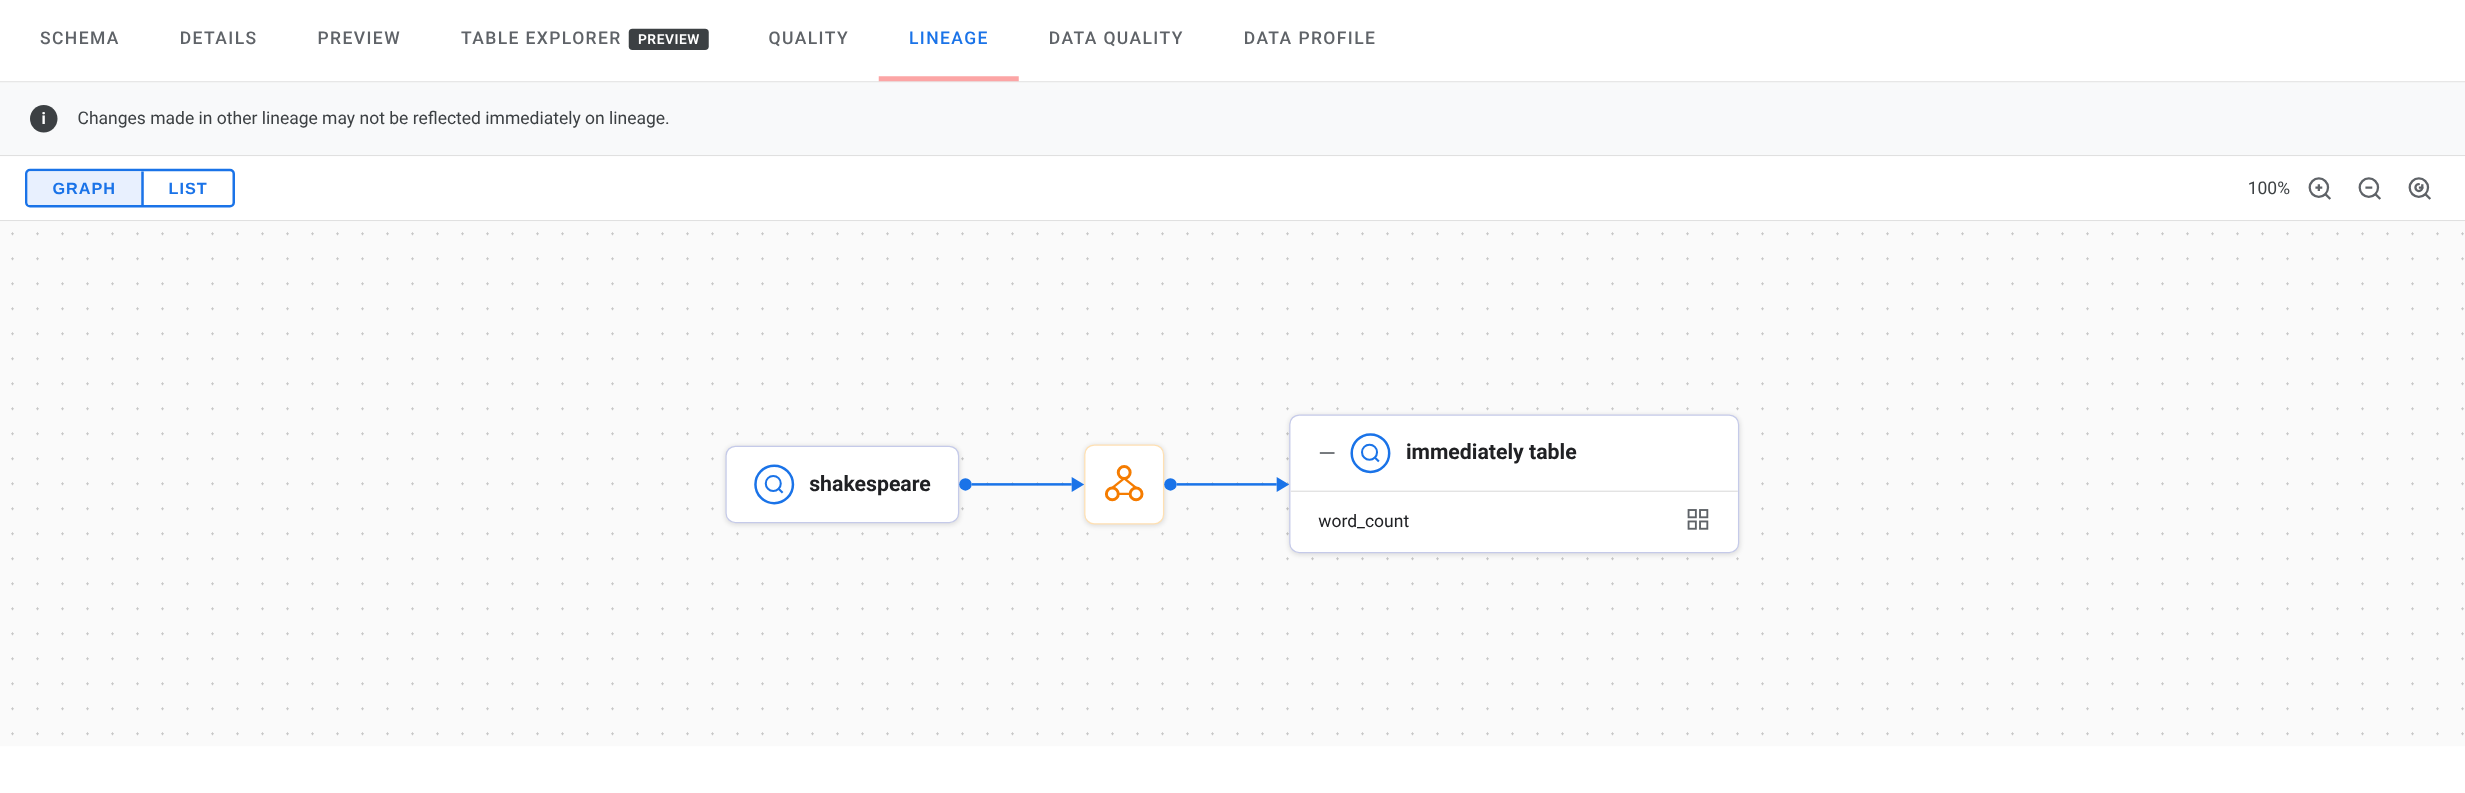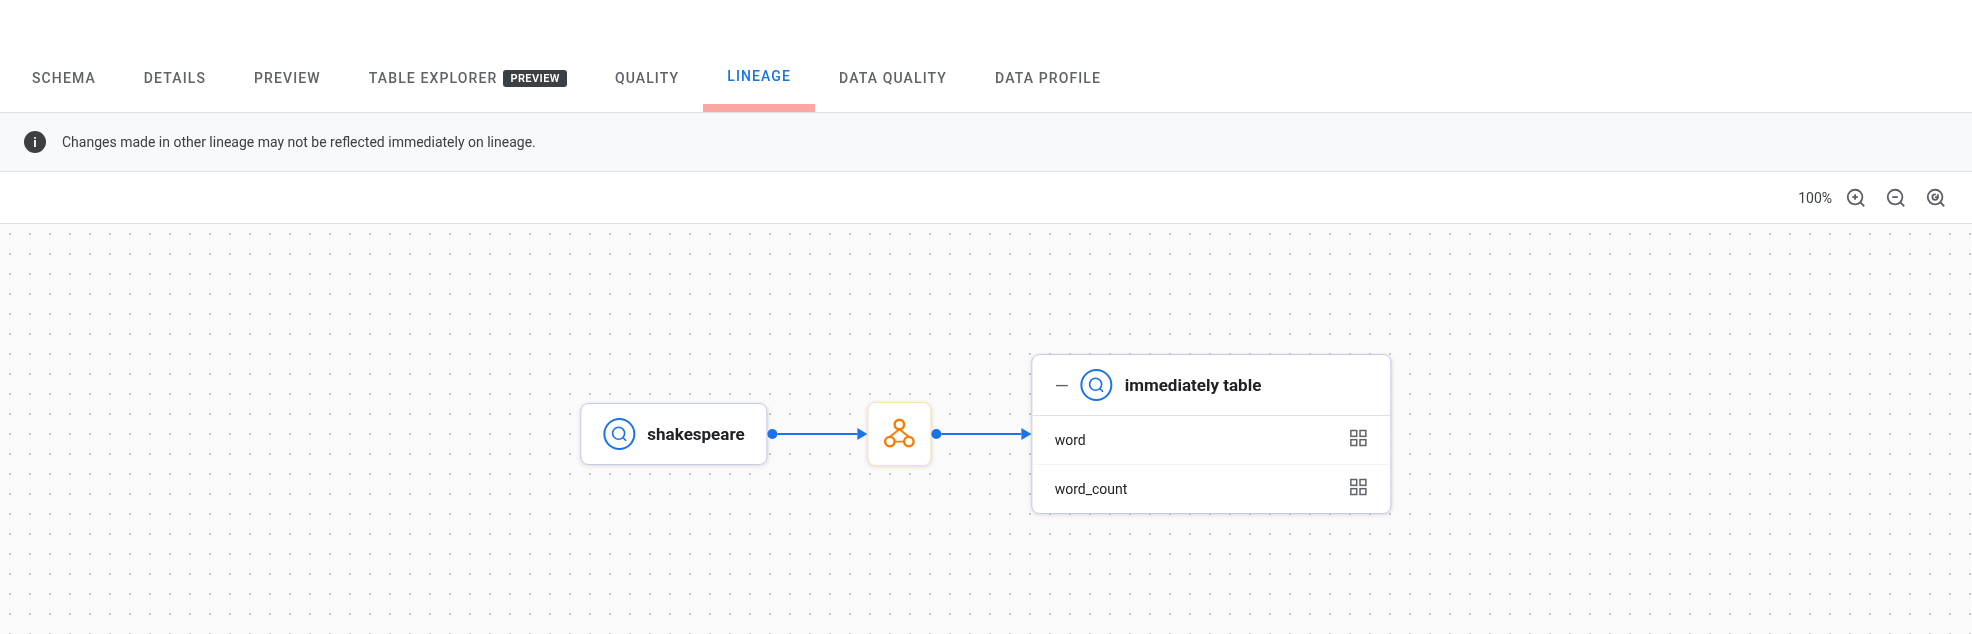--- a/index.html
+++ b/index.html
@@ -12,40 +12,39 @@
     }
 
     
     .tab-bar {
       display: flex;
       align-items: center;
       border-bottom: 1px solid #e0e0e0;
       background: #fff;
       padding: 0 8px;
       height: 66px;
-      margin-top: 47px;
     }
     .tab {
       display: flex;
       align-items: center;
       height: 100%;
       padding: 0 24px;
       font-size: 14px;
       font-weight: 500;
       letter-spacing: 0.08em;
       color: #5f6368;
       cursor: pointer;
       border-bottom: 3px solid transparent;
       position: relative;
       white-space: nowrap;
       user-select: none;
     }
     .tab.active {
       color: #1a73e8;
-      border-bottom: 8px solid #fca5a5;
+      border-bottom: 4px solid #fca5a5;
     }
     .tab .preview-badge {
       margin-left: 6px;
       background: #3c4043;
       color: #fff;
       font-size: 11px;
       font-weight: 600;
       padding: 2px 7px;
       border-radius: 3px;
       letter-spacing: 0.04em;
@@ -318,20 +317,24 @@
     <span>DATA PROFILE</span>
   </div>
 </div>
 
 <div class="info-banner">
   <div class="info-icon">i</div>
   <span class="info-text">Changes made in other lineage may not be reflected immediately on lineage.</span>
 </div>
 
 <div class="toolbar">
+  <div class="btn-group">
+    <button class="btn active">GRAPH</button>
+    <button class="btn">LIST</button>
+  </div>
   <div class="spacer"></div>
   <div class="zoom-controls">
     <span class="zoom-level">100%</span>
     <button class="zoom-btn">
       <svg width="22" height="22" viewBox="0 0 24 24" fill="none" stroke="#5f6368" stroke-width="2">
         <circle cx="11" cy="11" r="8"></circle>
           <line x1="21" y1="21" x2="16.65" y2="16.65"></line>
         <line x1="11" y1="8" x2="11" y2="14"></line>
           <line x1="8" y1="11" x2="14" y2="11"></line>
       </svg>
@@ -402,31 +405,20 @@
         <span class="node-dest-dash">—</span>
         <div class="node-dest-icon">
           <svg width="18" height="18" viewBox="0 0 24 24" fill="none" stroke="#1a73e8" stroke-width="2.2">
             <circle cx="11" cy="11" r="8"></circle>
               <line x1="21" y1="21" x2="16.65" y2="16.65"></line>
           </svg>
         </div>
         <span class="node-dest-label">immediately table</span>
       </div>
       <div class="node-dest-field">
-        <span>word</span>
-        <span class="field-icon">
-          <svg width="20" height="20" viewBox="0 0 24 24" fill="none" stroke="#5f6368" stroke-width="1.8">
-            <rect x="3" y="3" width="7" height="7"></rect>
-              <rect x="14" y="3" width="7" height="7"></rect>
-            <rect x="14" y="14" width="7" height="7"></rect>
-              <rect x="3" y="14" width="7" height="7"></rect>
-          </svg>
-        </span>
-      </div>
-      <div class="node-dest-field">
         <span>word_count</span>
         <span class="field-icon">
           <svg width="20" height="20" viewBox="0 0 24 24" fill="none" stroke="#5f6368" stroke-width="1.8">
             <rect x="3" y="3" width="7" height="7"></rect>
               <rect x="14" y="3" width="7" height="7"></rect>
             <rect x="14" y="14" width="7" height="7"></rect>
               <rect x="3" y="14" width="7" height="7"></rect>
           </svg>
         </span>
       </div>

